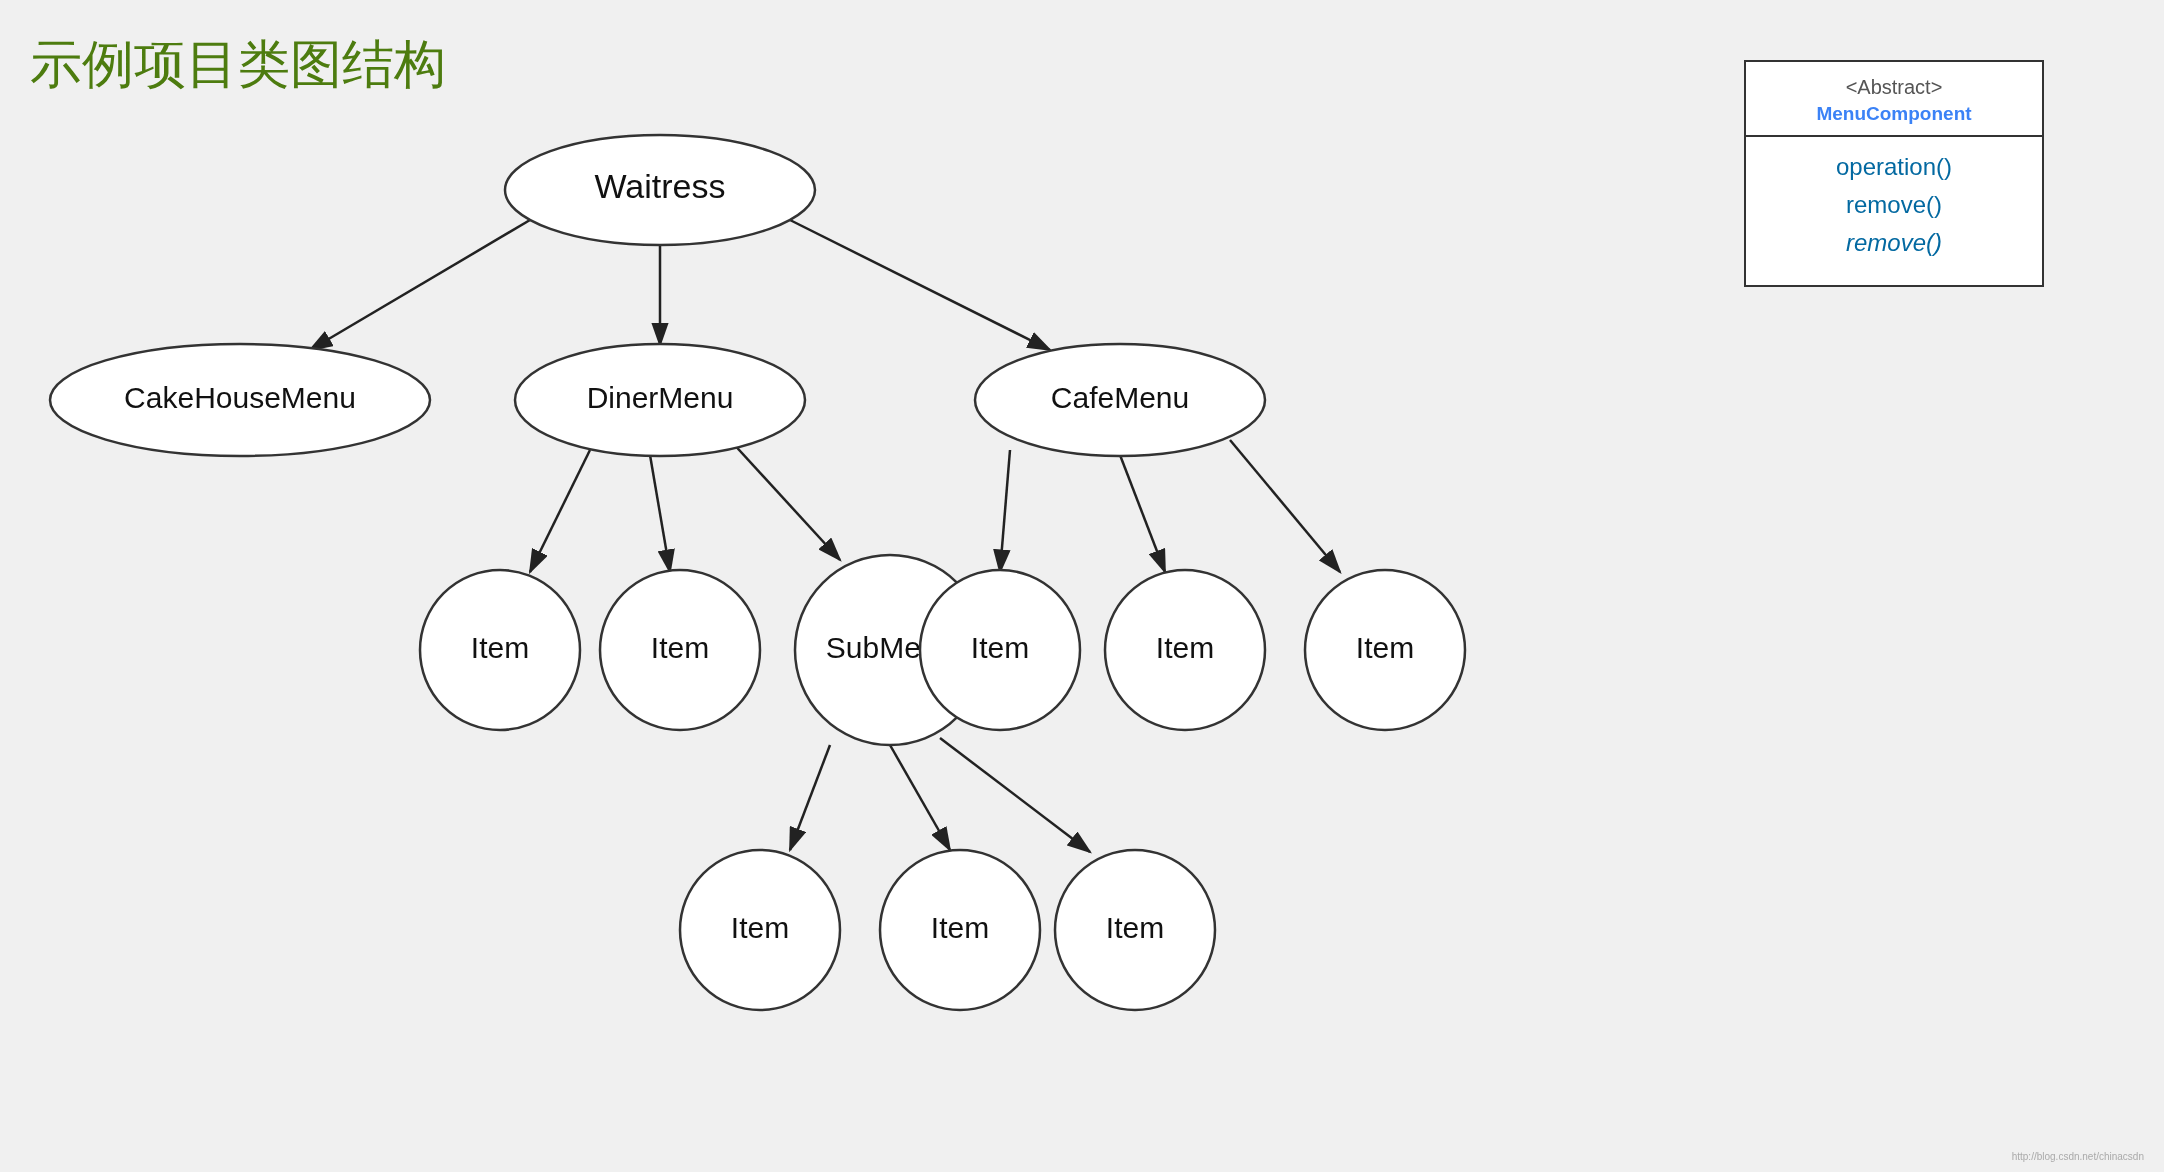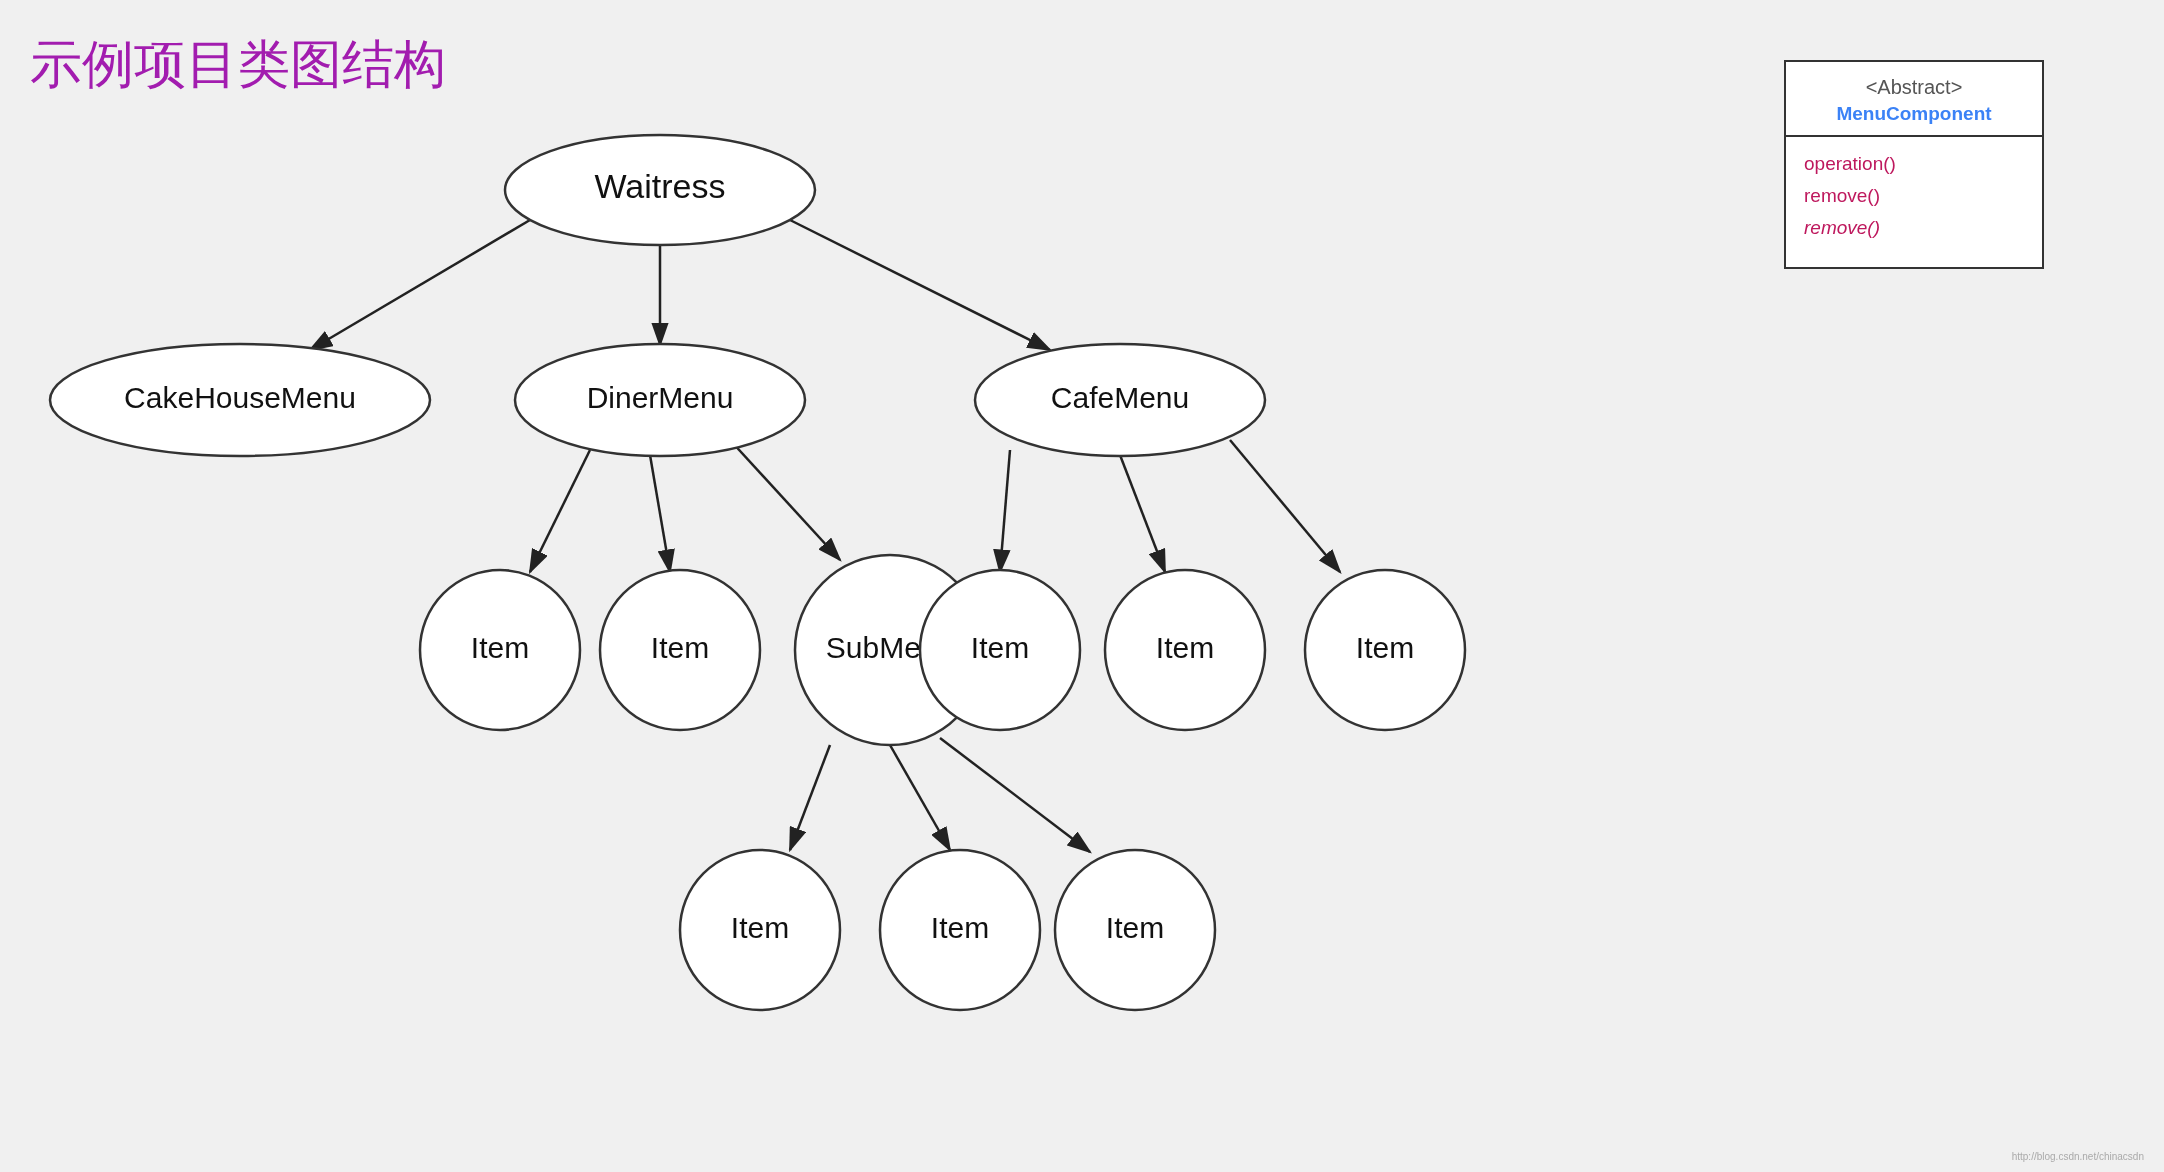--- a/index.html
+++ b/index.html
@@ -10,35 +10,35 @@
       height: 1172px;
       overflow: hidden;
       position: relative;
     }
     #page-title {
       position: absolute;
       top: 30px;
       left: 30px;
       font-size: 52px;
       font-weight: normal;
-      color: #a21caf;
+      color: #4d7c0f;
     }
     svg#diagram {
       position: absolute;
       top: 0;
       left: 0;
       width: 2164px;
       height: 1172px;
     }
     
     #legend {
       position: absolute;
       top: 60px;
       right: 120px;
-      width: 260px;
+      width: 300px;
       border: 2px solid #333;
       background: #fff;
     }
     #legend-header {
       padding: 14px 18px 10px;
       border-bottom: 2px solid #333;
       text-align: center;
     }
     #legend-header .abstract {
       font-size: 20px;
@@ -47,23 +47,24 @@
     #legend-header .classname {
       font-size: 19px;
       font-weight: bold;
       color: #3b82f6;
       margin-top: 4px;
     }
     #legend-body {
       padding: 16px 18px;
     }
     #legend-body div {
-      font-size: 19px;
-      color: #be185d;
+      font-size: 24px;
+      color: #0369a1;
       margin-bottom: 10px;
+      text-align: center;
     }
     #legend-body div:last-child {
       margin-bottom: 12px;
       font-style: italic;
     }
     #watermark {
       position: absolute;
       bottom: 10px;
       right: 20px;
       font-size: 10px;

